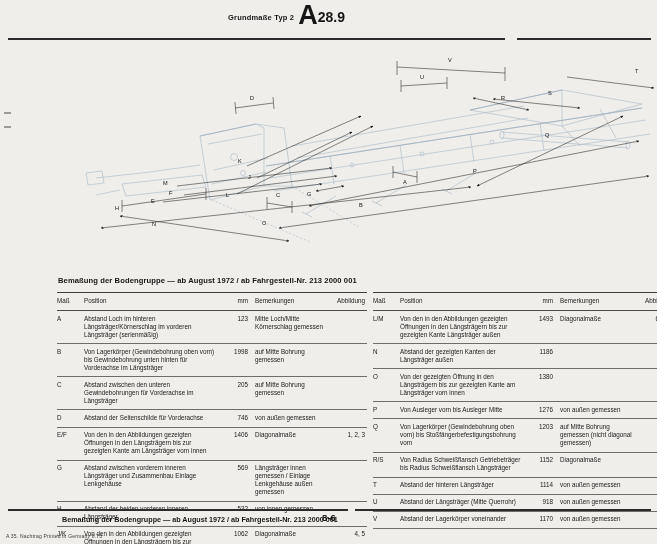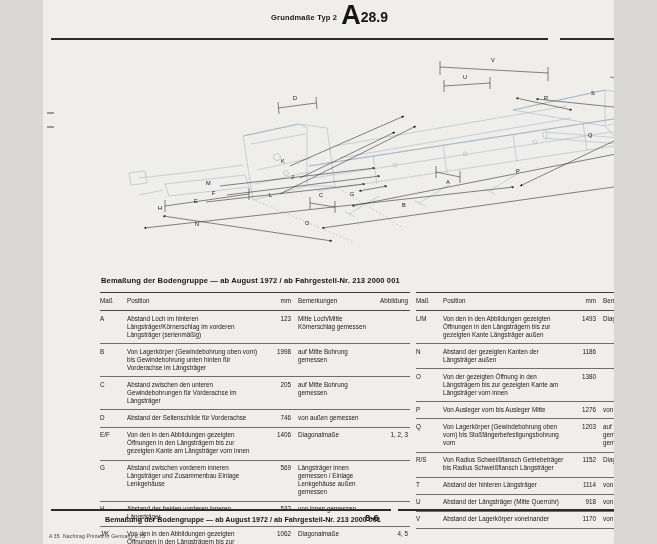--- a/index.html
+++ b/index.html
@@ -1,17 +1,17 @@
 <!DOCTYPE html>
 <html><head>
 <meta charset="utf-8">
 <style>
   html,body{margin:0;padding:0;background:#d8d7d3;}
   .page{
-    position:relative;width:571px;height:544px;margin:0 auto;
+    position:relative;width:657px;height:544px;margin:0 auto;
     background:#efeeea;color:#161616;
     font-family:"Liberation Sans", sans-serif;overflow:hidden;
   }
   
   .hdr{position:absolute;top:4px;left:228px;display:flex;align-items:flex-end;}
   .hdr .prefix{font-size:7.5px;font-weight:bold;letter-spacing:.2px;padding-bottom:5px;}
   .hdr .bigA{font-size:27px;font-weight:bold;line-height:.85;margin-left:4px;}
   .hdr .codeNum{font-size:14px;font-weight:bold;line-height:1;padding-bottom:3px;}
   .rule{position:absolute;background:#2b2b2b;height:2.4px;}
   .rule.r1a{top:38px;left:8px;width:497px;}

